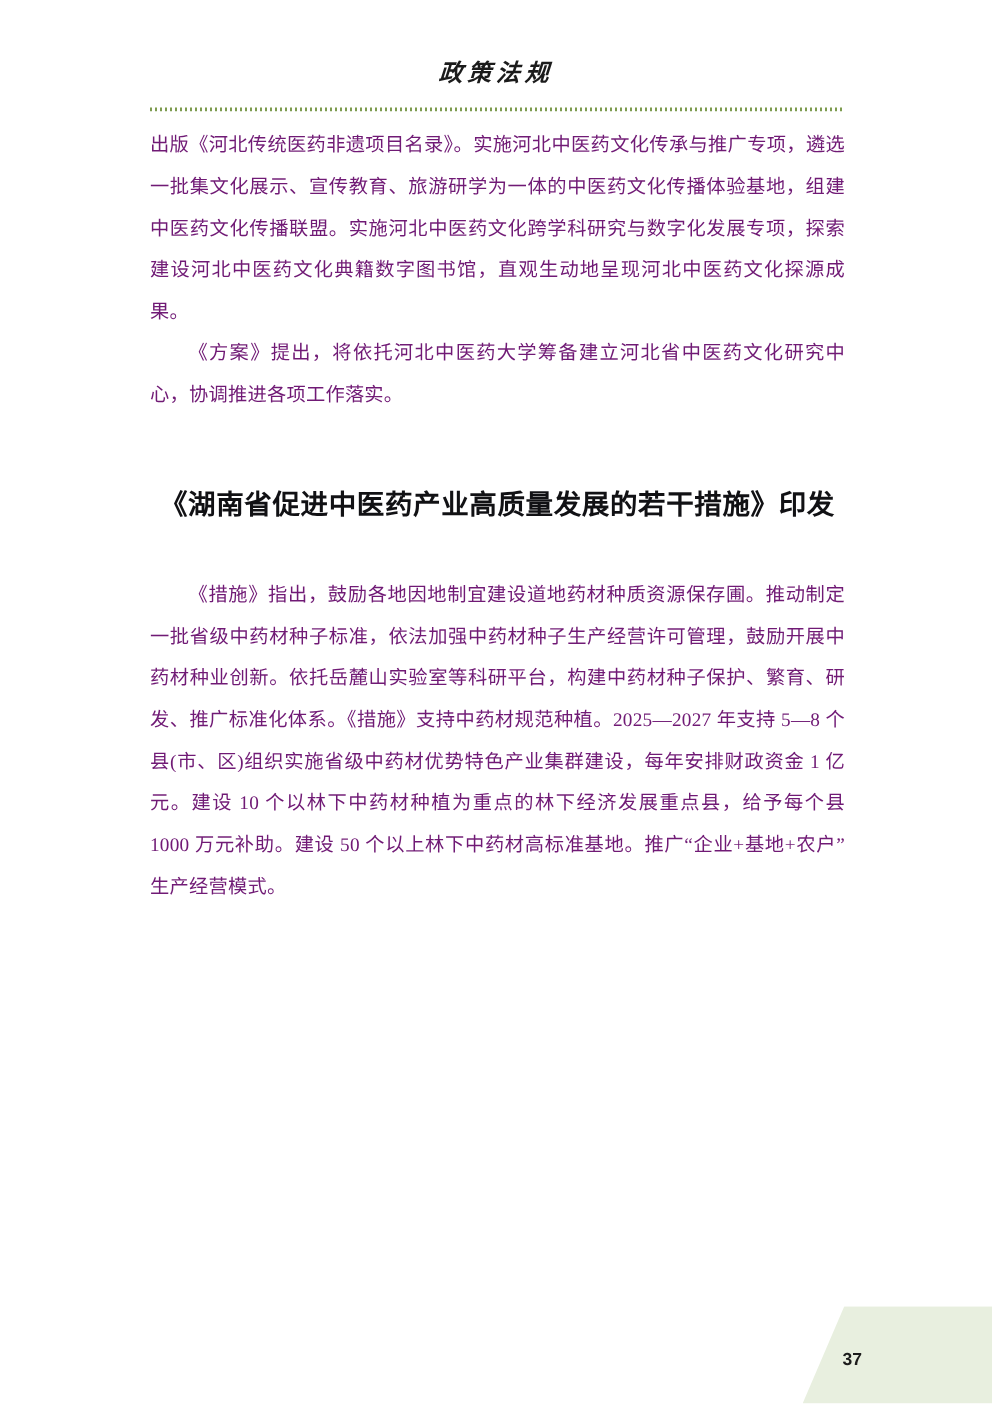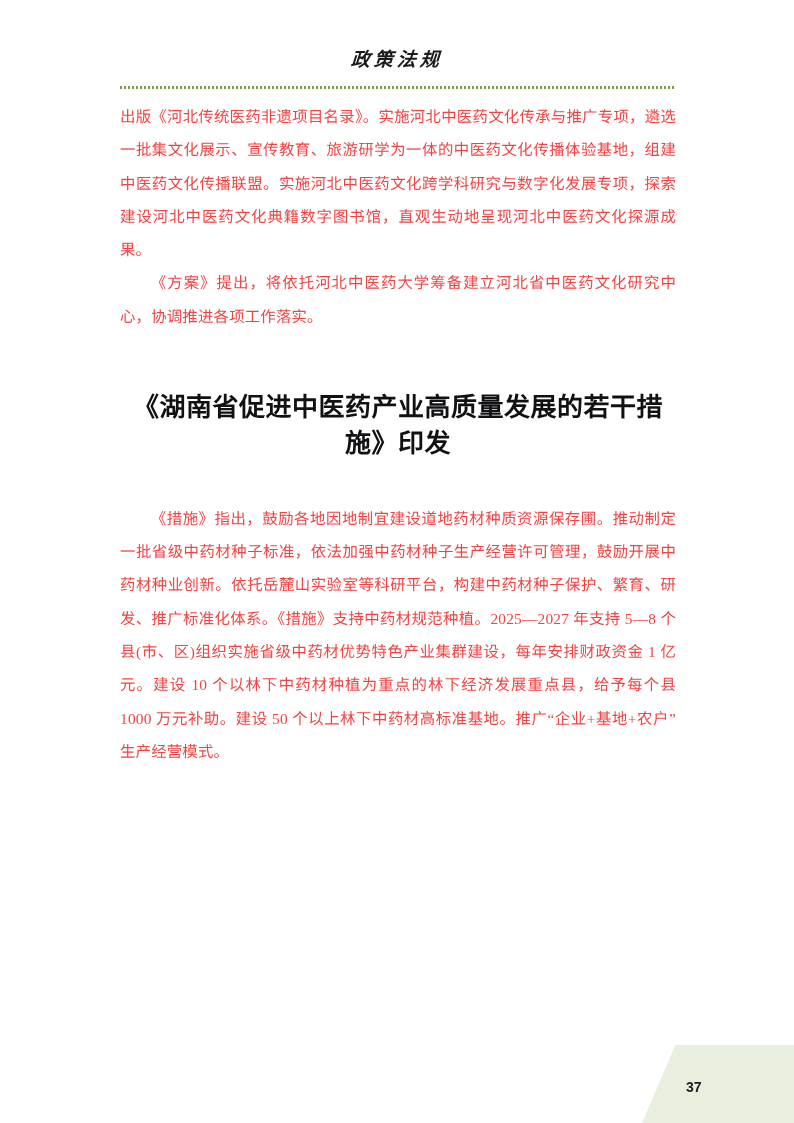--- a/index.html
+++ b/index.html
@@ -51,34 +51,34 @@
   .content {
     position: absolute;
     left: 120px;
     top: 100px;
     width: 556px;
   }
 
   .para {
     font-size: 15.4px;
     line-height: 33.3px;
-    color: #ef4444;
+    color: #701a75;
     text-align: justify;
     text-justify: inter-ideograph;
     margin: 0;
     letter-spacing: 0.2px;
     font-family: "Liberation Serif", "DejaVu Serif", serif;
   }
   .para.indent {
     text-indent: 2em;
   }
 
   .section-heading {
     margin: 0;
-    font-size: 26px;
+    font-size: 22px;
     font-weight: bold;
     color: #111114;
     text-align: center;
     line-height: 1.4;
     font-family: "Liberation Sans", "DejaVu Sans", sans-serif;
     letter-spacing: 0.5px;
   }
 
   .gap-lg { height: 56px; }
   .gap-md { height: 40px; }
@@ -88,21 +88,21 @@
     position: absolute;
     right: 0;
     bottom: 0;
     width: 152px;
     height: 78px;
     background: #e8efdf;
     clip-path: polygon(22% 0, 100% 0, 100% 100%, 0 100%);
   }
   .page-number {
     position: absolute;
-    right: 4px;
+    right: 16px;
     bottom: 0;
     width: 152px;
     height: 68px;
     display: block;
   }
   .page-number span {
     position: absolute;
     left: 48px;
     top: 24px;
     font-family: "Liberation Sans", "DejaVu Sans", sans-serif;

